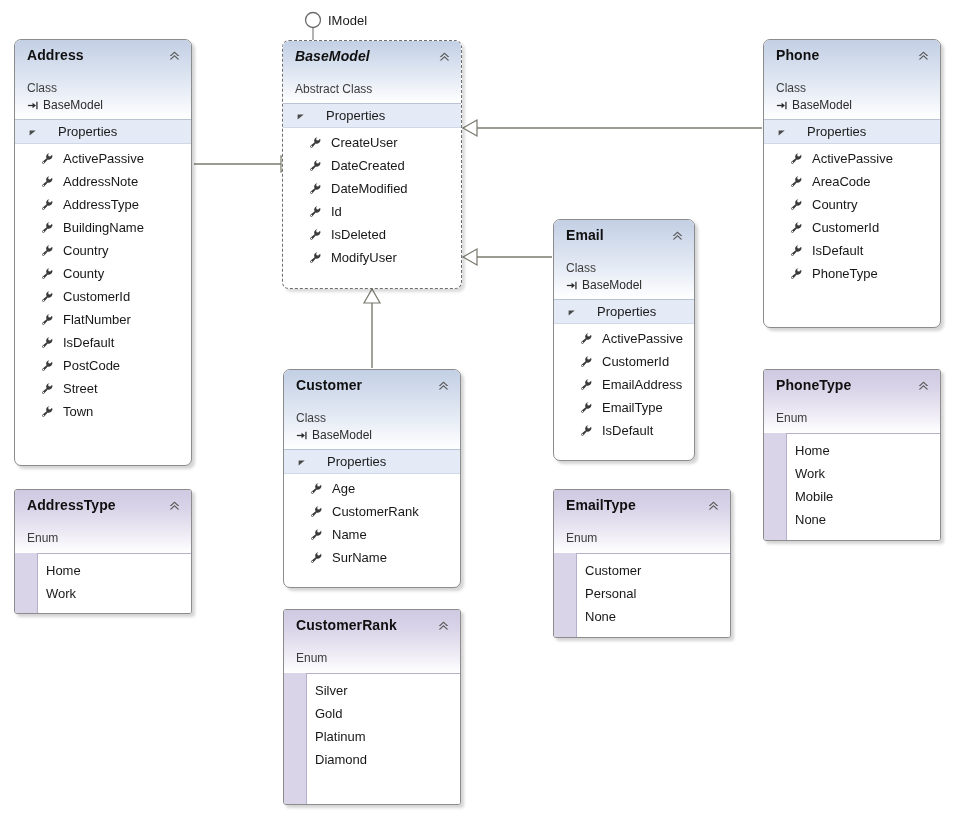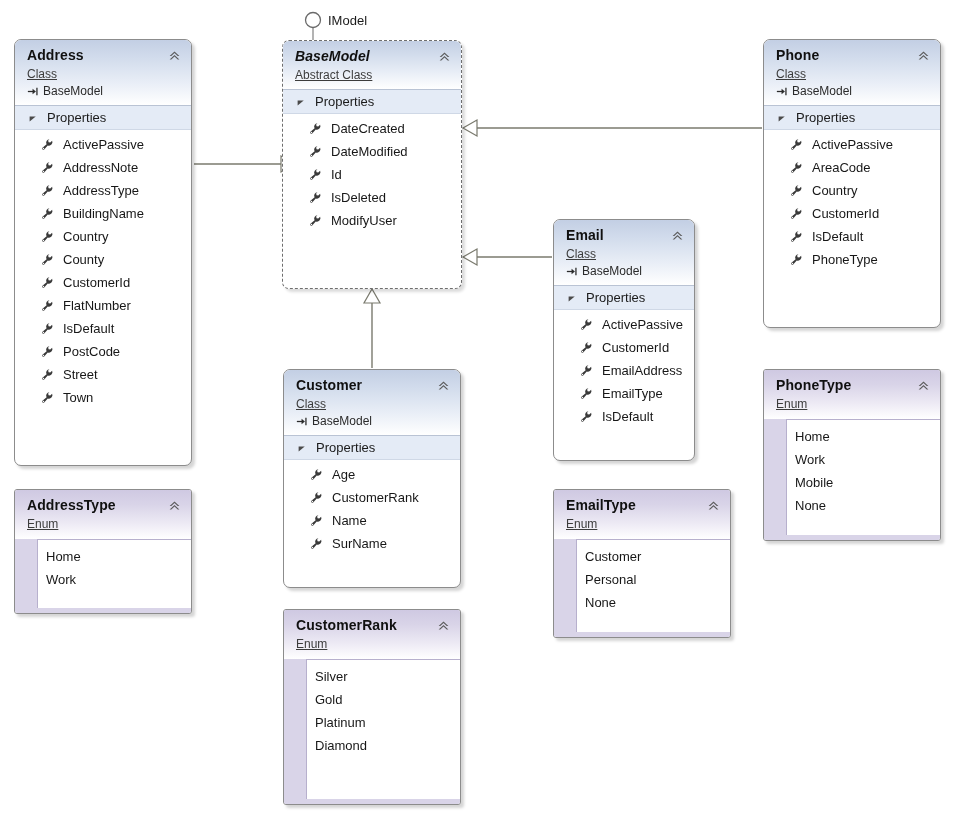--- a/index.html
+++ b/index.html
@@ -64,22 +64,21 @@
     font-size: 14px;
     color: #101010;
     line-height: 17px;
     letter-spacing: 0.1px;
   }
   .hdr-name.ital { font-style: italic; }
   .hdr-kind {
     font-size: 12px;
     color: #3c3c3c;
     line-height: 16px;
-    margin-top: 2px;
-    text-decoration: underline;
+    margin-top: 16px;
   }
   .hdr-base {
     font-size: 12px;
     color: #2a2a2a;
     line-height: 16px;
     margin-top: 1px;
     display: flex;
     align-items: center;
     gap: 4px;
   }
@@ -89,21 +88,21 @@
     top: 8px;
     width: 15px;
     height: 15px;
   }
 
   
   .compartment-title {
     box-sizing: border-box;
     display: flex;
     align-items: center;
-    gap: 10px;
+    gap: 21px;
     padding: 4px 10px 4px 14px;
     background: #e4ebf6;
     border-top: 1px solid #b9c3d4;
     border-bottom: 1px solid #cfd8e6;
     font-size: 13px;
     color: #1a1a1a;
   }
   .members {
     padding: 3px 0 6px 0;
     background: #ffffff;
@@ -366,20 +365,29 @@
           <span>Properties</span>
         </div>
         <div class="members">
           <div class="member">
             <span style="display: inline-flex;">
               <svg viewBox="0 0 16 16" width="13" height="13">
                 <path d="M10.4 1.4 a4.2 4.2 0 0 0 -3.5 6.3 L1.8 12.1 a1.5 1.5 0 0 0 2.1 2.1 l4.4 -5.1 a4.2 4.2 0 0 0 5.4 -5.6 L11.4 5.6 L9.3 5.1 L8.8 3.0 Z" fill="#3a3a3a"></path>
                 <circle cx="3.1" cy="12.9" r="0.85" fill="#ffffff"></circle>
               </svg>
             </span>
+            <span class="mname">CreateUser</span>
+          </div>
+          <div class="member">
+            <span style="display: inline-flex;">
+              <svg viewBox="0 0 16 16" width="13" height="13">
+                <path d="M10.4 1.4 a4.2 4.2 0 0 0 -3.5 6.3 L1.8 12.1 a1.5 1.5 0 0 0 2.1 2.1 l4.4 -5.1 a4.2 4.2 0 0 0 5.4 -5.6 L11.4 5.6 L9.3 5.1 L8.8 3.0 Z" fill="#3a3a3a"></path>
+                <circle cx="3.1" cy="12.9" r="0.85" fill="#ffffff"></circle>
+              </svg>
+            </span>
             <span class="mname">DateCreated</span>
           </div>
           <div class="member">
             <span style="display: inline-flex;">
               <svg viewBox="0 0 16 16" width="13" height="13">
                 <path d="M10.4 1.4 a4.2 4.2 0 0 0 -3.5 6.3 L1.8 12.1 a1.5 1.5 0 0 0 2.1 2.1 l4.4 -5.1 a4.2 4.2 0 0 0 5.4 -5.6 L11.4 5.6 L9.3 5.1 L8.8 3.0 Z" fill="#3a3a3a"></path>
                 <circle cx="3.1" cy="12.9" r="0.85" fill="#ffffff"></circle>
               </svg>
             </span>
             <span class="mname">DateModified</span>

